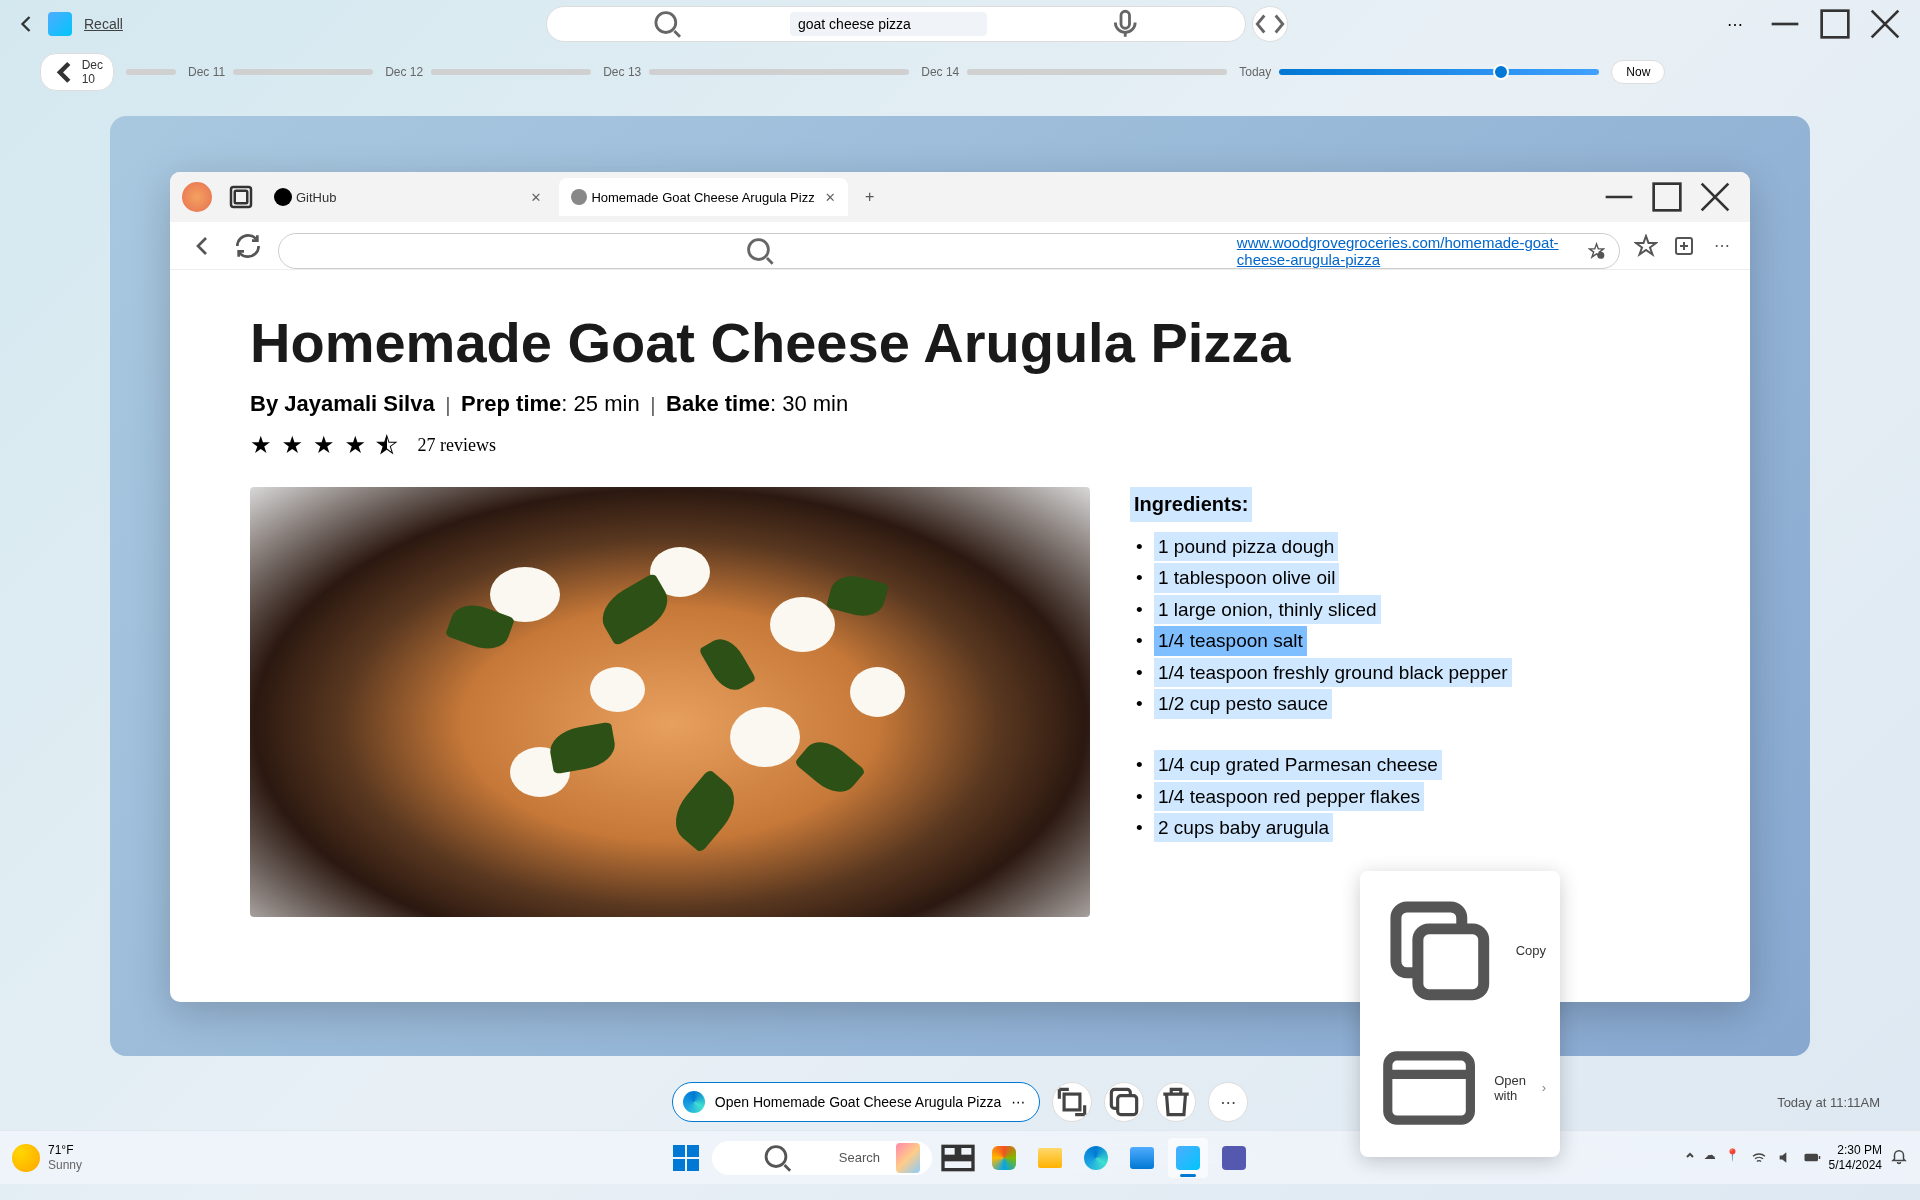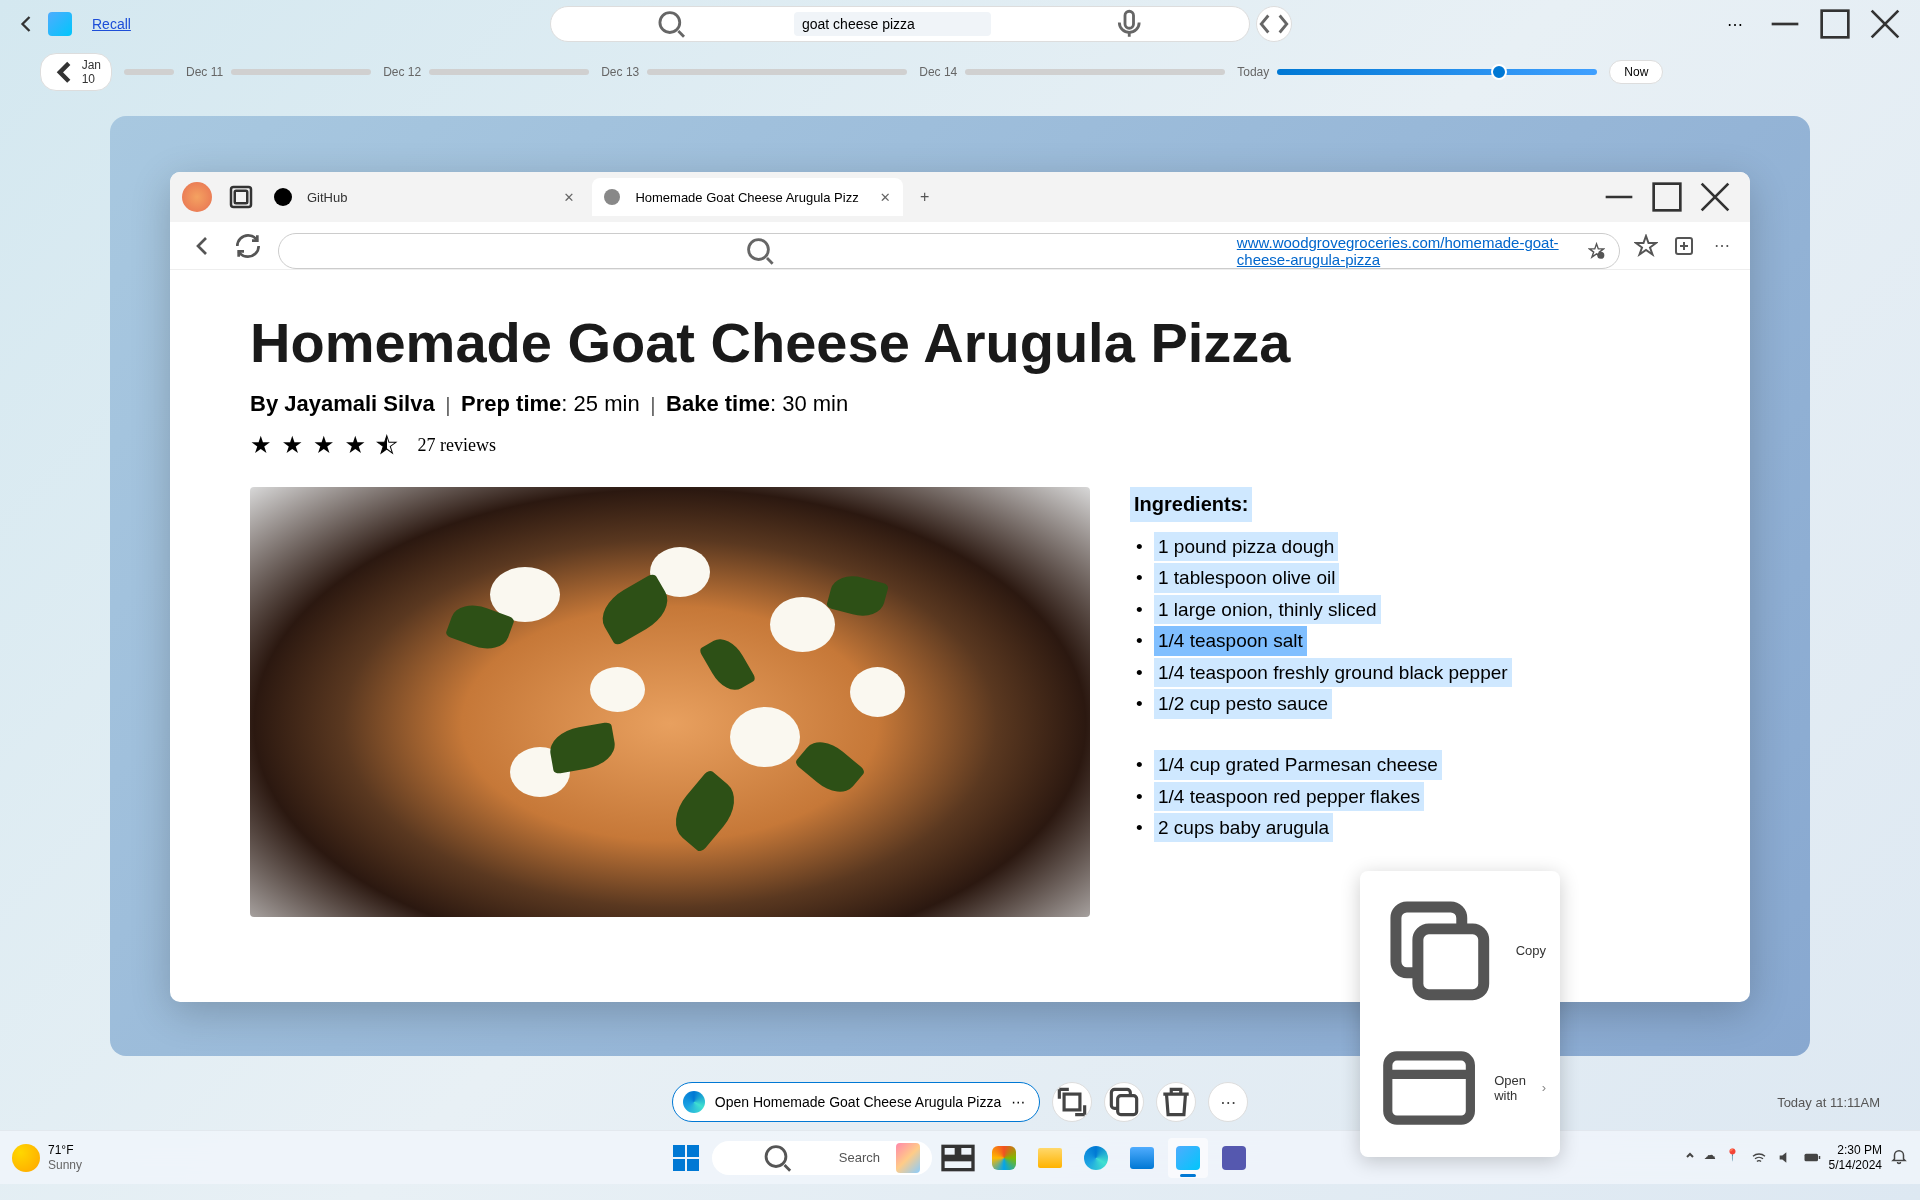--- a/index.html
+++ b/index.html
@@ -2,21 +2,21 @@
 <html><head>
 <meta charset="utf-8">
 <style>
 * { margin: 0; padding: 0; box-sizing: border-box; font-family: "Segoe UI", sans-serif; }
 body { width: 1920px; height: 1200px; background: linear-gradient(135deg, #d4e8f0 0%, #e8f0f5 50%, #dde8f2 100%); overflow: hidden; position: relative; }
 
 
 .recall-header { display:flex; align-items:center; height:48px; padding:0 12px; gap:8px; }
 .back-btn { width:28px; height:28px; display:flex; align-items:center; justify-content:center; cursor:pointer; }
 .app-icon { width:24px; height:24px; border-radius:4px; background:linear-gradient(135deg,#4facfe,#00c6fb); }
-.app-title { font-size:14px; color:#1d4ed8; margin-left:12px;text-decoration:underline; }
+.app-title { font-size:14px; color:#404040; margin-left:4px;text-decoration:underline; }
 .search-wrap { flex:1; display:flex; justify-content:center; }
 .search-box { width:700px; height:36px; background:#fff; border:1px solid #ddd; border-radius:18px; display:flex; align-items:center; padding:0 14px; gap:16px; }
 .search-box input { flex:1; border:none; outline:none; font-size:14px; background:#f0f4f8; border-radius:4px; padding:4px 8px; width:240px; }
 .code-btn { width:36px; height:36px; border-radius:18px; background:#fff; border:1px solid #ddd; display:flex; align-items:center; justify-content:center; margin-left:6px; }
 .window-controls { display:flex; gap:4px; margin-left:auto; }
 .wc-btn { width:46px; height:32px; display:flex; align-items:center; justify-content:center; cursor:pointer; }
 
 
 .timeline { display:flex; align-items:center; padding:0 40px; height:48px; gap:12px; }
 .date-back { background:#fff; border:1px solid #ddd; border-radius:16px; padding:4px 10px; display:flex; align-items:center; gap:4px; font-size:12px; color:#333; }
@@ -28,21 +28,21 @@
 .now-btn { background:#fff; border:1px solid #ddd; border-radius:16px; padding:4px 14px; font-size:12px; }
 
 
 .snapshot-frame { margin:20px auto 0; width:1700px; height:940px; background:linear-gradient(135deg,#a8c8e0,#88a8d0); border-radius:16px; padding:56px 60px 0; position:relative; }
 .browser-window { width:100%; height:830px; background:#fff; border-radius:10px; box-shadow:0 10px 40px rgba(0,0,0,0.2); overflow:hidden; display:flex; flex-direction:column; }
 
 
 .tab-bar { height:50px; background:#f3f3f3; display:flex; align-items:center; padding:0 12px; gap:6px; }
 .profile-pic { width:30px; height:30px; border-radius:50%; background:radial-gradient(circle,#f4a261,#e76f51); margin-right:8px; }
 .tab-icon-btn { width:30px; height:30px; display:flex; align-items:center; justify-content:center; }
-.tab { height:38px; display:flex; align-items:center; padding:0 12px; gap:15px; border-radius:8px 8px 0 0; font-size:13px; }
+.tab { height:38px; display:flex; align-items:center; padding:0 12px; gap:4px; border-radius:8px 8px 0 0; font-size:13px; }
 .tab.inactive { background:transparent; color:#333; }
 .tab.active { background:#fff; }
 .tab-favicon { width:16px; height:16px; border-radius:50%; background:#888; }
 .github-icon { width:18px; height:18px; background:#000; border-radius:50%; }
 .tab-close { margin-left:6px; color:#666; }
 .new-tab { width:32px; height:32px; display:flex; align-items:center; justify-content:center; color:#555; }
 .br-controls { margin-left:auto; display:flex; gap:2px; }
 .br-btn { width:46px; height:32px; display:flex; align-items:center; justify-content:center; }
 
 .addr-bar { height:48px; background:#fff; display:flex; align-items:center; padding:0 16px; gap:14px; border-bottom:1px solid #eee; }
@@ -165,21 +165,21 @@
         </svg>
       </div>
   </div>
 </div>
 
 <div class="timeline">
   <div class="date-back">
     <svg viewBox="0 0 12 12" width="10" height="10" fill="none" stroke="#333" stroke-width="2">
         <path d="M8 2L4 6l4 4"></path>
       </svg>
-    <span>Jan 10</span>
+    <span>Dec 10</span>
   </div>
   <div class="date-bar" style="width:50px;"></div>
   <div class="date-group">
       <span class="date-label">Dec 11</span>
       <div class="date-bar" style="width:140px;"></div>
     </div>
   <div class="date-group">
       <span class="date-label">Dec 12</span>
       <div class="date-bar" style="width:160px;"></div>
     </div>

